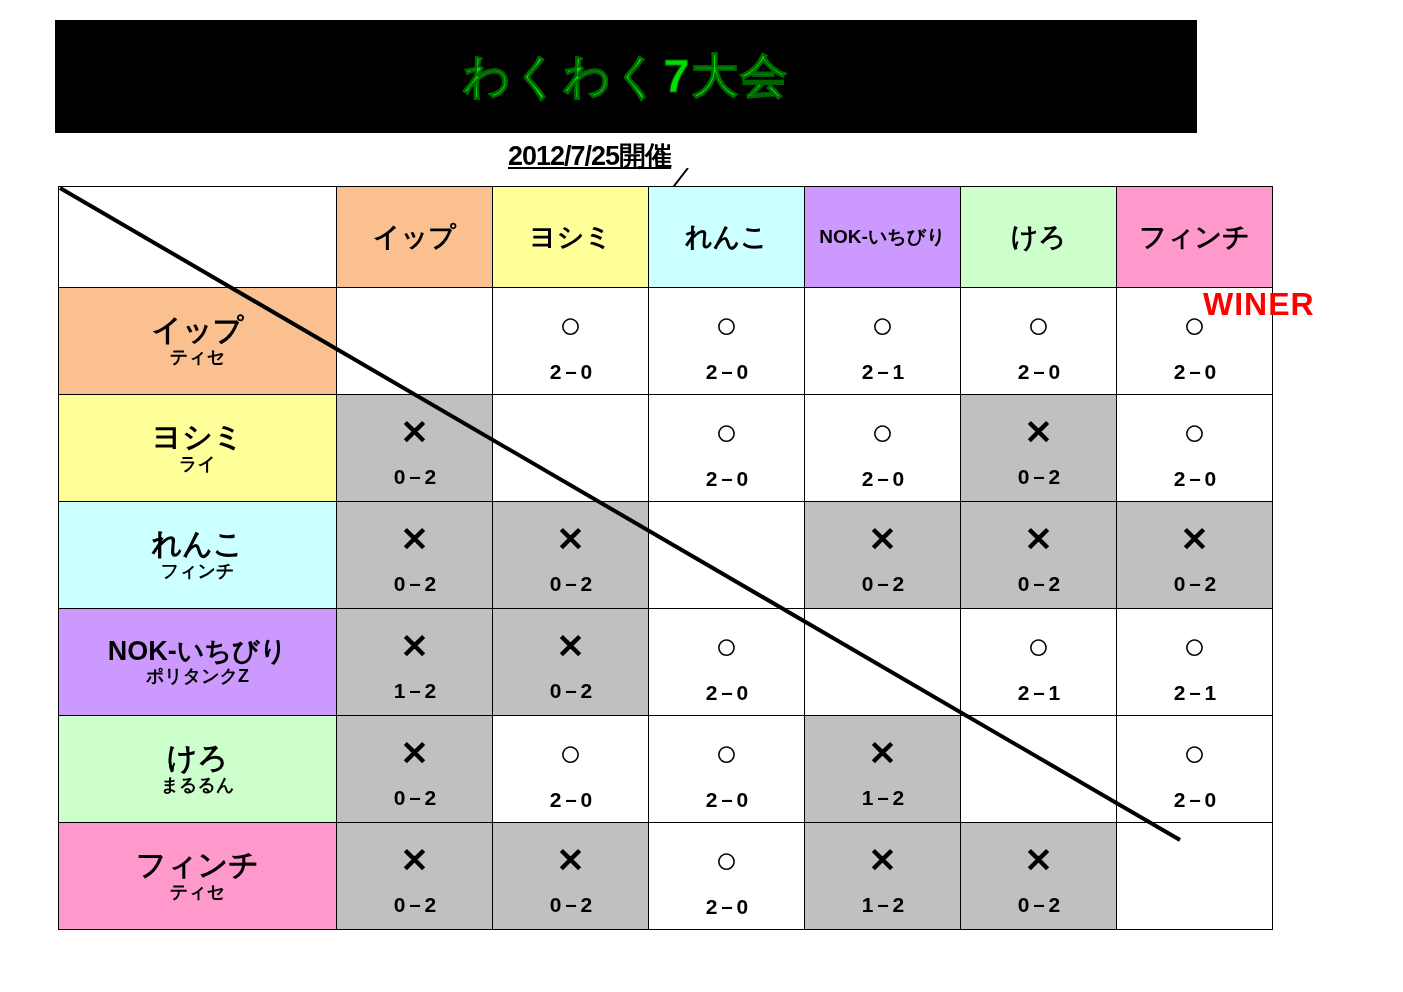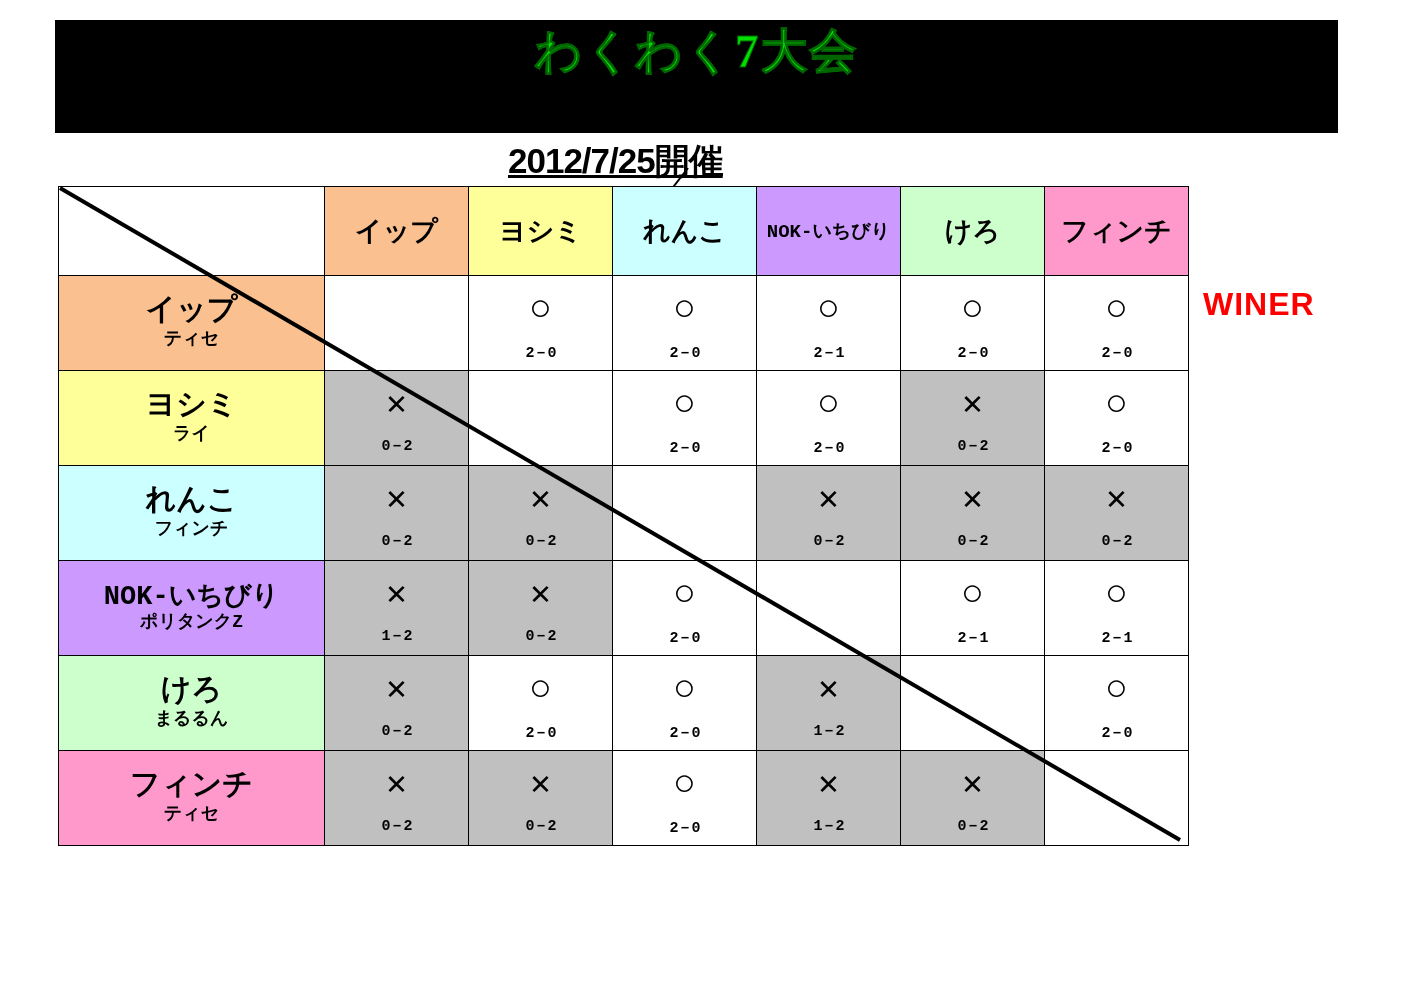--- a/index.html
+++ b/index.html
@@ -13,41 +13,41 @@
     font-family: "Liberation Sans", sans-serif;
     position: relative;
     overflow: hidden;
   }
 
   
   #title-banner {
     position: absolute;
     left: 55px;
     top: 20px;
-    width: 1283px;
+    width: 1142px;
     height: 113px;
     background: #000000;
     display: flex;
+    align-items: center;
     justify-content: center;
-    font-family: Liberation Serif, serif;
   }
   #title-text {
     color: #00e000;
     font-size: 47px;
     font-weight: bold;
     letter-spacing: 2px;
     -webkit-text-stroke: 1px #006400;
   }
 
   
   #event-date {
     position: absolute;
     left: 508px;
     top: 138px;
-    font-size: 35px;
+    font-size: 27px;
     font-weight: bold;
     color: #000000;
     text-decoration: underline;
     letter-spacing: -1px;
   }
   
   #date-leader {
     position: absolute;
     left: 610px;
     top: 168px;
@@ -59,26 +59,25 @@
   
   #result-table {
     position: absolute;
     left: 58px;
     top: 186px;
     border-collapse: collapse;
     table-layout: fixed;
   }
   #result-table td, #result-table th {
     border: 1px solid #000000;
-    padding: 0;
+    padding: 6px;
     text-align: center;
     vertical-align: middle;
     font-weight: bold;
     color: #000000;
-    font-family: Liberation Mono, monospace;
   }
   .corner-cell {
     width: 265px;
     height: 88px;
     position: relative;
     background: #ffffff;
   }
   .col-head {
     width: 143px;
     height: 88px;
@@ -121,21 +120,21 @@
     line-height: 1.0;
     margin-top: 6px;
     font-weight: bold;
   }
   .match-cell .mark.circle {
     font-size: 38px;
     font-weight: normal;
   }
   .match-cell .score {
     display: block;
-    font-size: 15px;
+    font-size: 21px;
     line-height: 1.0;
     margin-top: 17px;
     letter-spacing: -1px;
   }
   .diag-cell {
     background: #ffffff;
   }
 
   
   #diagonal-overlay {

